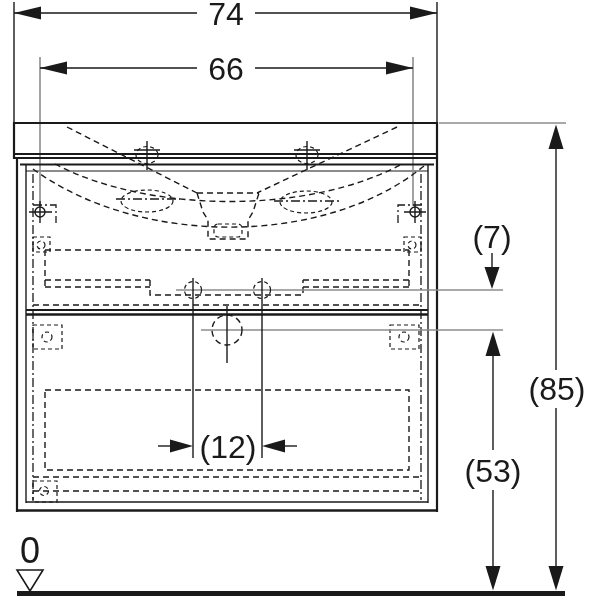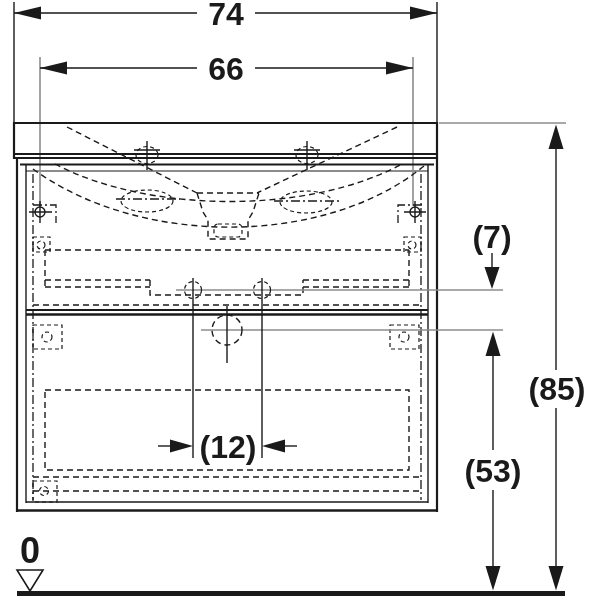--- a/index.html
+++ b/index.html
@@ -1,21 +1,21 @@
 <!DOCTYPE html>
 <html style="--line: #1a1a1a; --reference-line: #8c8c8c; --background: #ffffff;"><head>
 <meta charset="utf-8">
 <style>
   :root{
     --line:#1a1a1a;
     --reference-line:#8c8c8c;
     --background:#ffffff;
   }
   html,body{margin:0;padding:0;background:var(--background);}
-  .stage{width:552px;height:600px;position:relative;background:var(--background);font-weight:bold;}
+  .stage{width:552px;height:600px;position:relative;background:var(--background);}
   svg{display:block;}
   
   .s14{stroke:var(--line);stroke-width:1.4;fill:none;}
   .s18{stroke:var(--line);stroke-width:1.8;fill:none;}
   .s22{stroke:var(--line);stroke-width:2.2;fill:none;}
   .s26{stroke:var(--line);stroke-width:2.6;fill:none;}
   .s50{stroke:var(--line);stroke-width:5;fill:none;}
   
   .dash{stroke:var(--line);stroke-width:1.4;fill:none;stroke-dasharray:6 4;}
   .dashsm{stroke:var(--line);stroke-width:1.2;fill:none;stroke-dasharray:4 3;}

